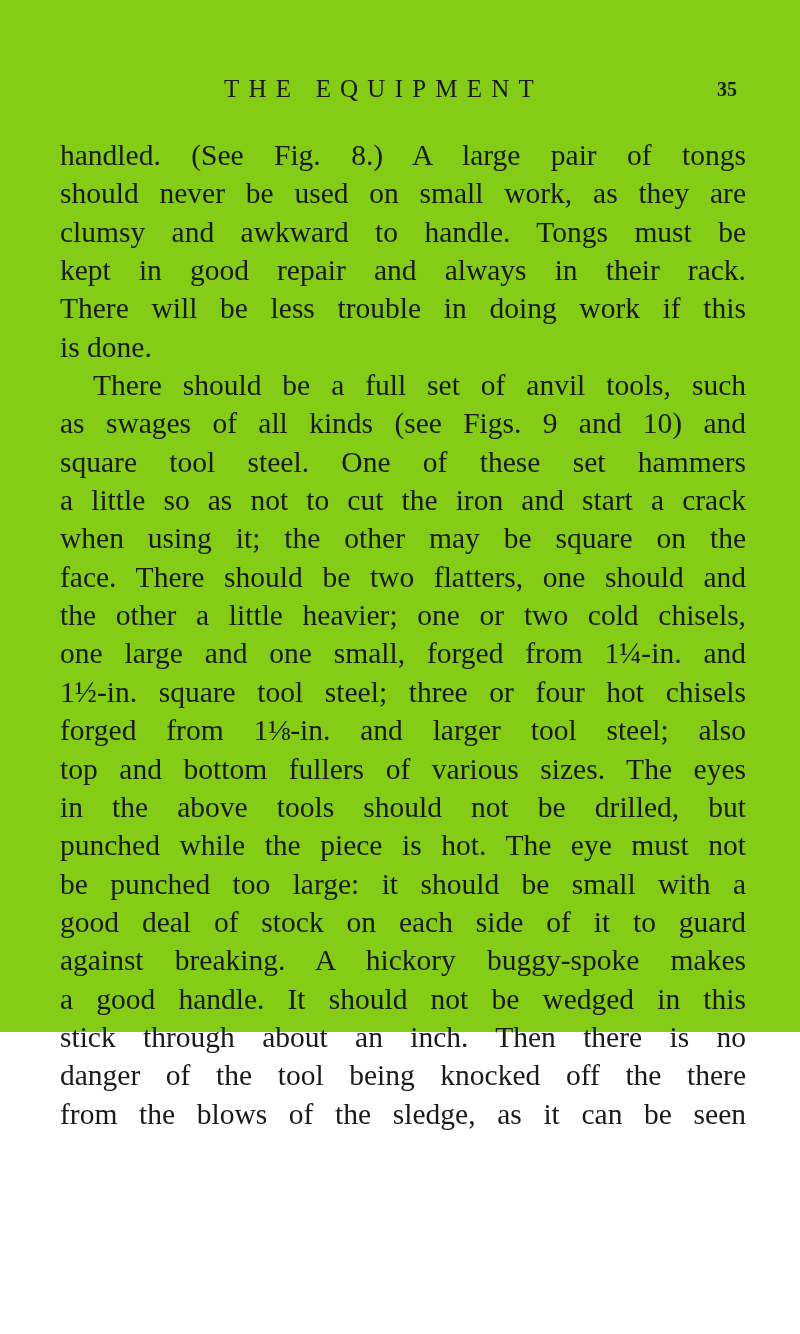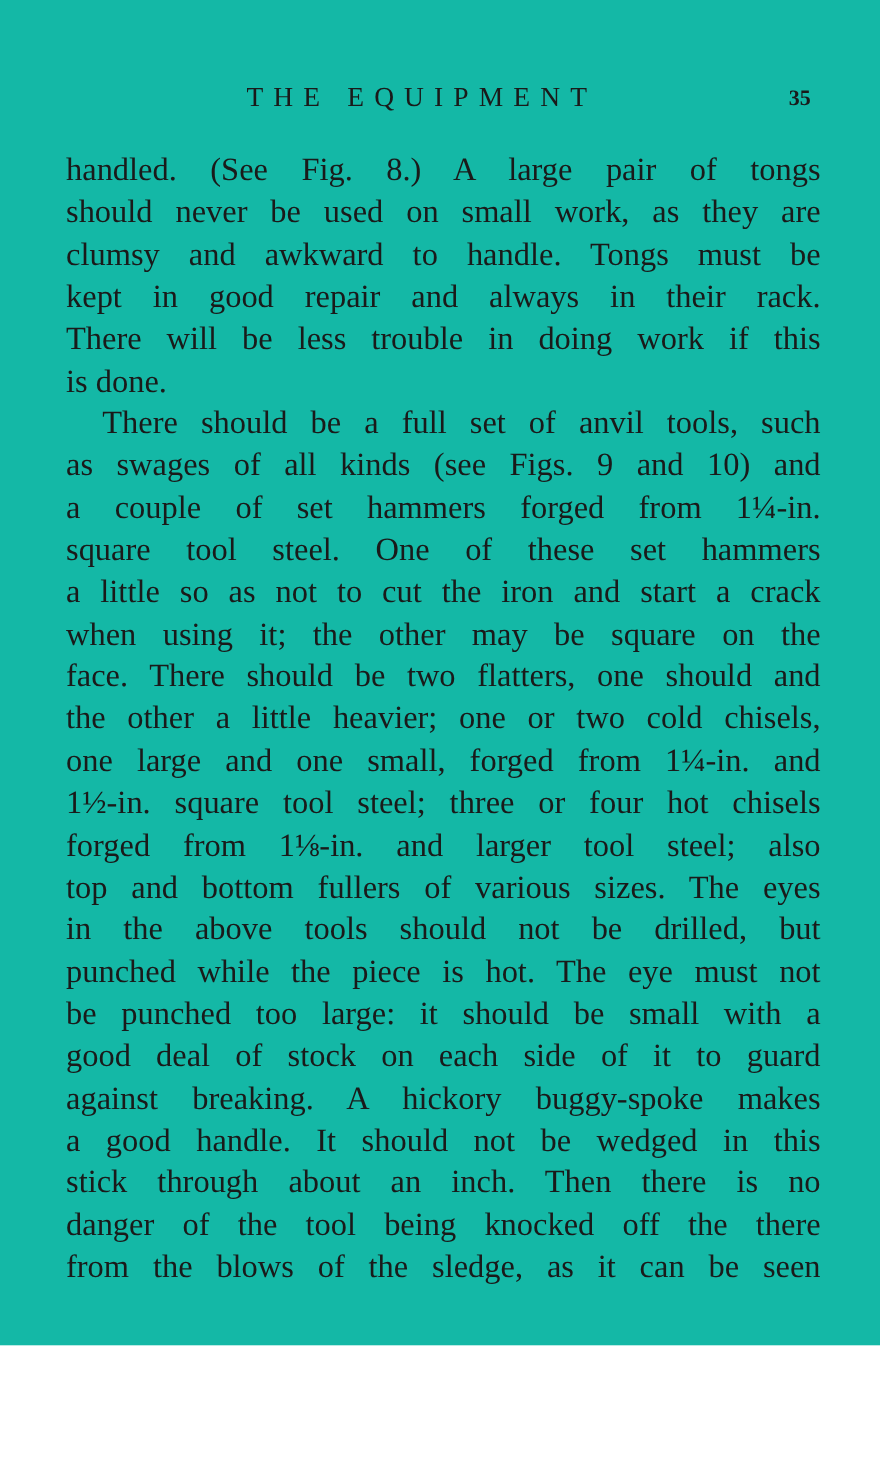--- a/index.html
+++ b/index.html
@@ -11,22 +11,22 @@
     width: 800px;
     height: 1334px;
     position: relative;
     overflow: hidden;
     font-family: "Liberation Serif", "DejaVu Serif", serif;
     color: #1a1a1a;
   }
   .page {
     position: absolute;
     left: 0; top: 0;
-    width: 800px; height: 1223px;
-    background: #14b8a6;
+    width: 800px; height: 1032px;
+    background: #84cc16;
   }
   .running-head {
     position: absolute;
     top: 72px;
     left: 0;
     width: 800px;
     height: 34px;
   }
   .running-title {
     position: absolute;
@@ -80,21 +80,20 @@
 
     <div class="line">handled.  (See Fig. 8.)  A large pair of tongs</div>
     <div class="line">should never be used on small work, as they are</div>
     <div class="line">clumsy and awkward to handle.  Tongs must be</div>
     <div class="line">kept in good repair and always in their rack.</div>
     <div class="line">There will be less trouble in doing work if this</div>
     <div class="line last">is done.</div>
 
     <div class="line indent">There should be a full set of anvil tools, such</div>
     <div class="line">as swages of all kinds (see Figs. 9 and 10) and</div>
-    <div class="line">a couple of set hammers forged from 1¼-in.</div>
     <div class="line">square tool steel.  One of these set hammers</div>
     <div class="line">a little so as not to cut the iron and start a crack</div>
     <div class="line">when using it; the other may be square on the</div>
     <div class="line">face.  There should be two flatters, one should and</div>
     <div class="line">the other a little heavier; one or two cold chisels,</div>
     <div class="line">one large and one small, forged from 1¼-in. and</div>
     <div class="line">1½-in. square tool steel; three or four hot chisels</div>
     <div class="line">forged from 1⅛-in. and larger tool steel; also</div>
     <div class="line">top and bottom fullers of various sizes.  The eyes</div>
     <div class="line">in the above tools should not be drilled, but</div>

